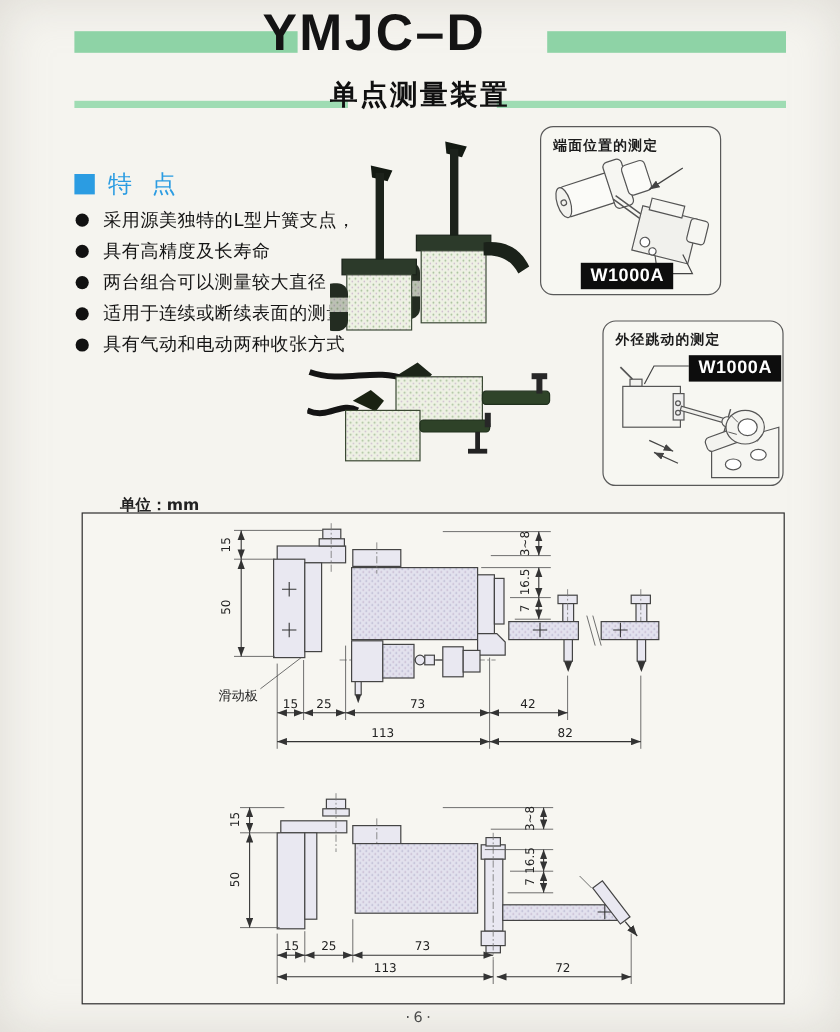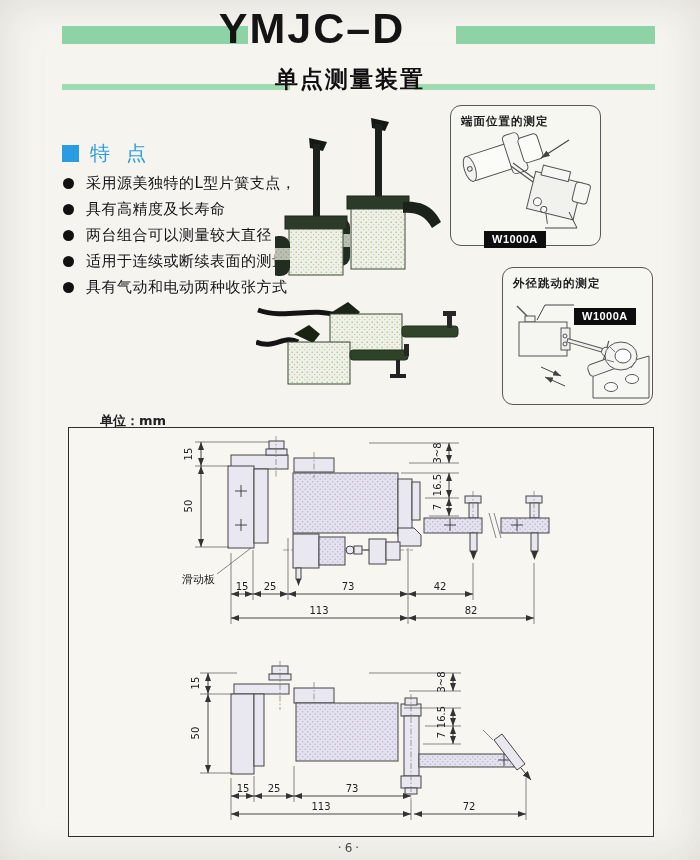--- a/index.html
+++ b/index.html
@@ -38,22 +38,22 @@
   .feat-row.cont .dot { visibility:hidden; }
   .feat-row.cont { margin-bottom:6px; }
 
   
   .app-box { position:absolute; border:1.6px solid #595959; border-radius:11px;
              background:rgba(252,252,250,.35);text-align:center; }
   #app-box-1 { left:450px; top:105px; width:151px; height:141px; }
   #app-box-2 { left:502px; top:267px; width:151px; height:138px; }
   .app-title { position:absolute; left:10px; top:8px; font-size:11.5px; font-weight:bold;
                color:#1c1c1c; letter-spacing:1px; white-space:nowrap; }
-  .badge { position:absolute; background:#0d0d0d; color:#fff; font-size:11px; font-weight:bold;
-           letter-spacing:.5px; padding:2px 8px 3px; font-family:"Liberation Sans",sans-serif;margin-top:12px; }
+  .badge { position:absolute; background:#0d0d0d; color:#fff; font-size:15px; font-weight:bold;
+           letter-spacing:.5px; padding:2px 8px 3px; font-family:"Liberation Sans",sans-serif; }
   #badge-1 { left:33px; top:113px; }
   #badge-2 { left:71px; top:28px; }
   .app-art { position:absolute; left:0; top:0; }
 
   
   .photo { position:absolute; }
   #photo1 { left:275px; top:116px; }
   #photo2 { left:256px; top:286px; }
 
   

